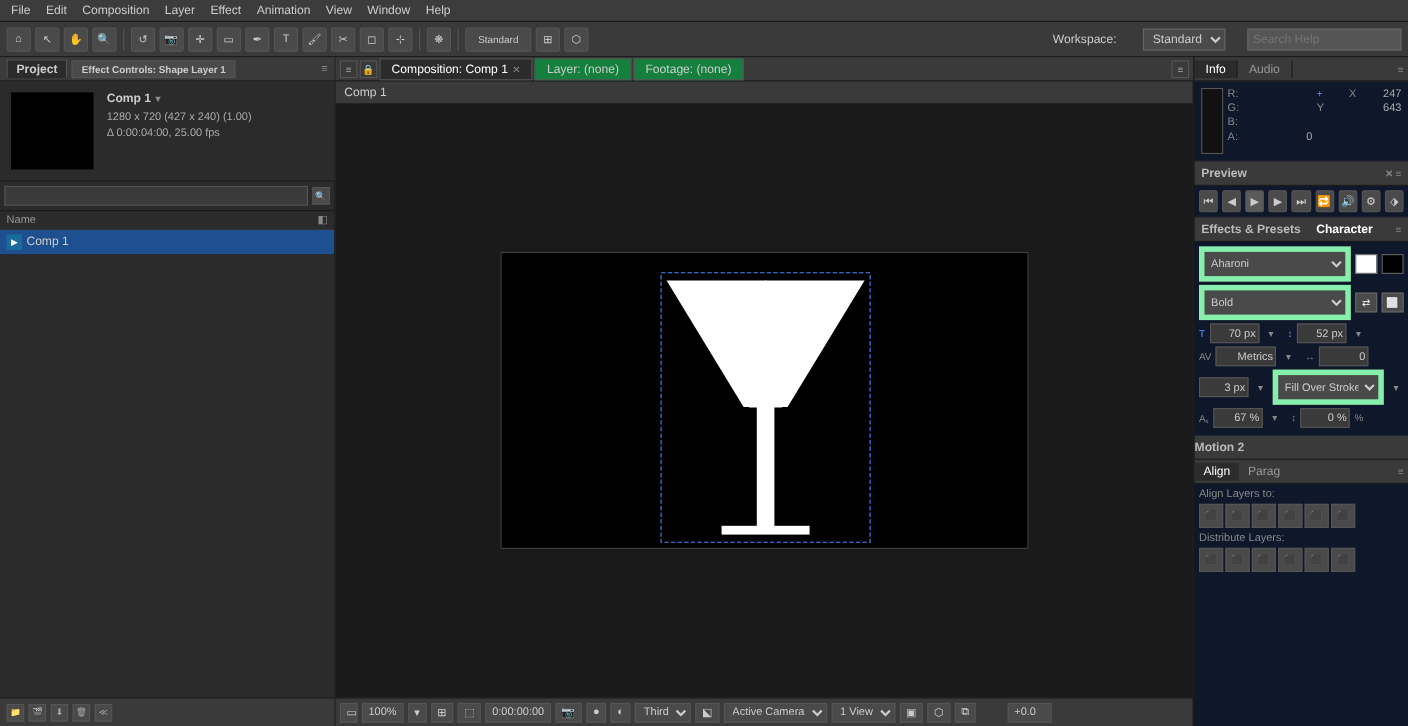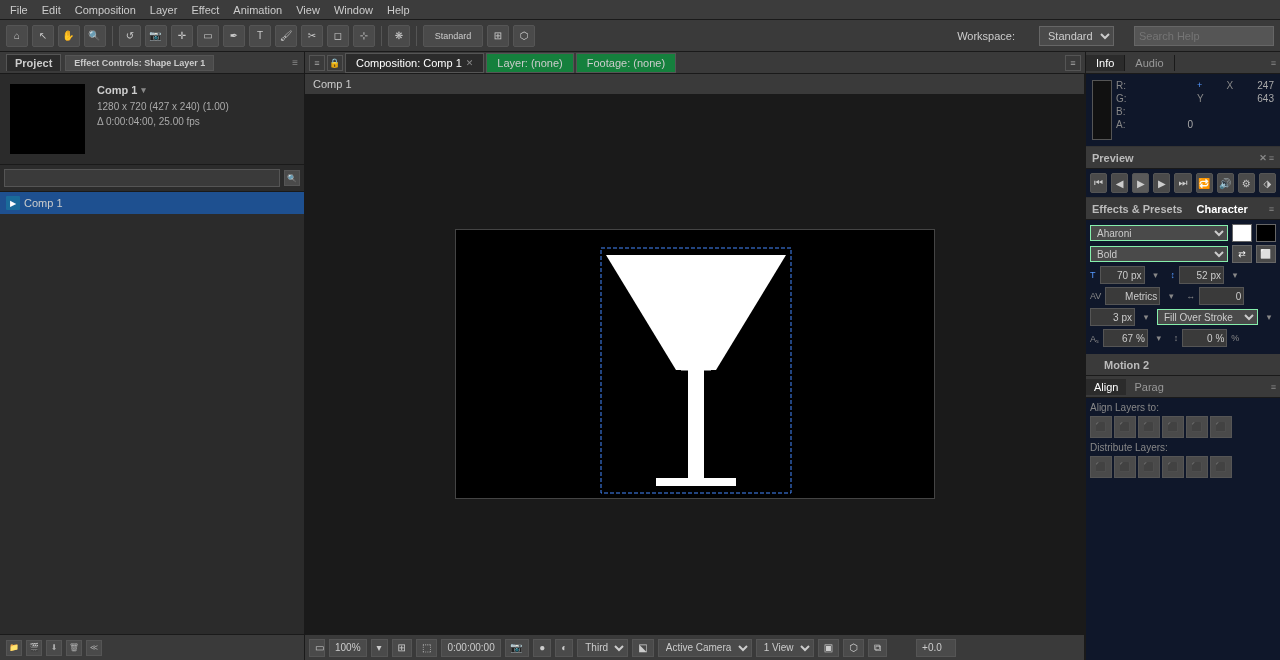--- a/index.html
+++ b/index.html
@@ -446,23 +446,23 @@
       font-size: 10px;
     }
     .char-row {
       display: flex;
       align-items: center;
       gap: 4px;
       margin-bottom: 3px;
     }
     .char-dropdown {
       flex: 1;
-      height: 16px;
+      height: 32px;
       background: #4a4a4a;
-      border: 1px solid #86efac;
+      border: 5px solid #86efac;
       color: #ccc;
       font-size: 10px;
       padding: 0 2px;
     }
     .char-color-swatch {
       width: 20px;
       height: 18px;
       background: #fff;
       border: 1px solid #666;
     }
@@ -525,21 +525,21 @@
       justify-content: center;
       cursor: pointer;
       font-size: 9px;
       color: #aaa;
     }
     .motion-panel-header {
       height: 22px;
       background: #3a3a3a;
       display: flex;
       align-items: center;
-      padding: 0 18px;
+      padding: 0 0;
       border-bottom: 1px solid #1a1a1a;
       font-size: 11px;
       font-weight: bold;
       color: #bbb;
       gap: 6px;
     }
     .distribute-buttons {
       display: flex;
       gap: 2px;
     }
@@ -610,20 +610,24 @@
         <div>1280 x 720  (427 x 240)  (1.00)</div>
         <div>Δ 0:00:04:00, 25.00 fps</div>
       </div>
     </div>
 
     <div class="search-area">
       <input class="search-input" placeholder="" style="">
       <div class="small-icon-btn">🔍</div>
     </div>
 
+    <div class="name-col-header">
+      <span>Name</span>
+      <div class="panel-close-btn">◧</div>
+    </div>
 
     <div class="project-items">
       <div class="project-item selected">
         <div class="project-item-icon">▶</div>
         <span>Comp 1</span>
       </div>
     </div>
 
     <div class="project-footer" style="margin-top:auto;">
       <div class="small-icon-btn">📁</div>

